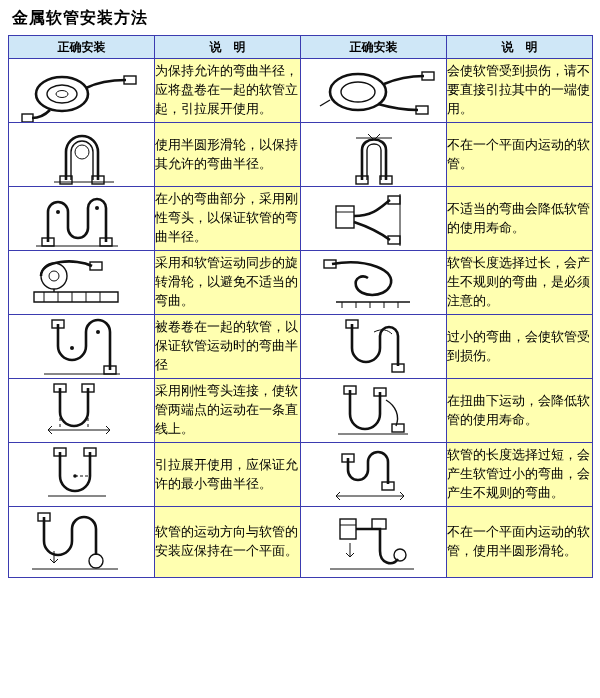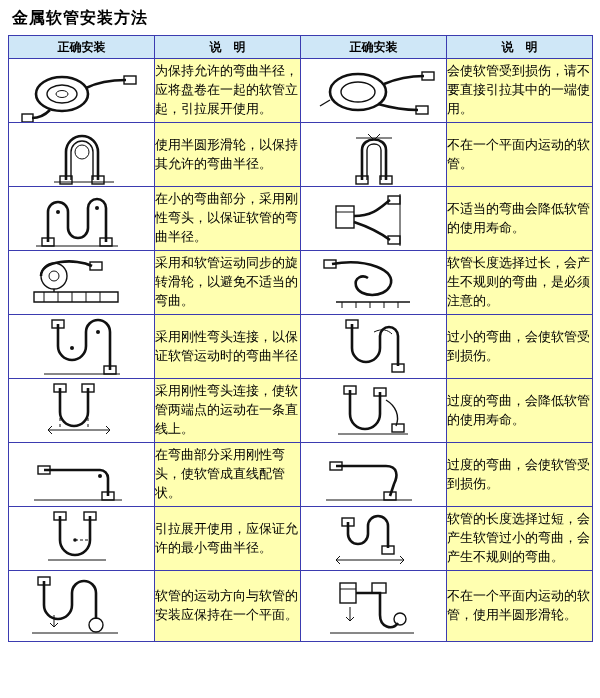--- a/index.html
+++ b/index.html
@@ -212,21 +212,21 @@
         <td class="pic">
           <svg width="136" height="62" viewBox="0 0 136 62">
             <path d="M44 8 L44 30 A14 14 0 0 0 72 30 L72 16 A12 12 0 0 1 96 16 L96 54" class="ink-thick"></path>
             <rect x="38" y="4" width="12" height="8" class="ink" fill="#fff"></rect>
             <rect x="90" y="50" width="12" height="8" class="ink" fill="#fff"></rect>
             <circle cx="58" cy="32" r="2" class="solidblk"></circle>
             <circle cx="84" cy="16" r="2" class="solidblk"></circle>
             <line x1="30" y1="58" x2="106" y2="58" class="ink-thin"></line>
           </svg>
         </td>
-        <td class="txt">采用刚性弯头连接，以保证软管运动时的弯曲半径</td>
+        <td class="txt">被卷卷在一起的软管，以保证软管运动时的弯曲半径</td>
         <td class="pic">
           <svg width="136" height="62" viewBox="0 0 136 62">
             <path d="M46 8 L46 32 A14 14 0 0 0 74 32 L74 20 A9 9 0 0 1 92 20 L92 50" class="ink-thick"></path>
             <rect x="40" y="4" width="12" height="8" class="ink" fill="#fff"></rect>
             <rect x="86" y="48" width="12" height="8" class="ink" fill="#fff"></rect>
             <path d="M68 16 C76 12 82 14 86 18" class="ink-thin"></path>
           </svg>
         </td>
         <td class="txt">过小的弯曲，会使软管受到损伤。</td>
       </tr>
@@ -248,44 +248,23 @@
         <td class="pic">
           <svg width="136" height="62" viewBox="0 0 136 62">
             <path d="M44 10 L44 34 A15 15 0 0 0 74 34 L74 12" class="ink-thick"></path>
             <rect x="38" y="6" width="12" height="8" class="ink" fill="#fff"></rect>
             <rect x="68" y="8" width="12" height="8" class="ink" fill="#fff"></rect>
             <path d="M80 20 C90 26 94 36 90 46" class="ink"></path>
             <rect x="86" y="44" width="12" height="8" class="ink" fill="#fff"></rect>
             <line x1="32" y1="54" x2="102" y2="54" class="ink-thin"></line>
           </svg>
         </td>
-        <td class="txt">过度的弯曲，会降低软管的使用寿命。</td>
-      </tr>
-
-      <tr>
-        <td class="pic">
-          <svg width="136" height="62" viewBox="0 0 136 62">
-            <path d="M30 26 L86 26 A8 8 0 0 1 94 34 L94 52" class="ink-thick"></path>
-            <rect x="24" y="22" width="12" height="8" class="ink" fill="#fff"></rect>
-            <rect x="88" y="48" width="12" height="8" class="ink" fill="#fff"></rect>
-            <circle cx="86" cy="32" r="2" class="solidblk"></circle>
-            <line x1="20" y1="56" x2="108" y2="56" class="ink-thin"></line>
-          </svg>
-        </td>
-        <td class="txt">在弯曲部分采用刚性弯头，使软管成直线配管状。</td>
-        <td class="pic">
-          <svg width="136" height="62" viewBox="0 0 136 62">
-            <path d="M30 22 L80 22 C92 22 92 32 88 40 L84 52" class="ink-thick"></path>
-            <rect x="24" y="18" width="12" height="8" class="ink" fill="#fff"></rect>
-            <rect x="78" y="48" width="12" height="8" class="ink" fill="#fff"></rect>
-            <line x1="20" y1="56" x2="106" y2="56" class="ink-thin"></line>
-          </svg>
-        </td>
-        <td class="txt">过度的弯曲，会使软管受到损伤。</td>
-      </tr>
+        <td class="txt">在扭曲下运动，会降低软管的使用寿命。</td>
+      </tr>
+
 
       <tr>
         <td class="pic">
           <svg width="136" height="62" viewBox="0 0 136 62">
             <path d="M46 8 L46 32 A15 15 0 0 0 76 32 L76 8" class="ink-thick"></path>
             <rect x="40" y="4" width="12" height="8" class="ink" fill="#fff"></rect>
             <rect x="70" y="4" width="12" height="8" class="ink" fill="#fff"></rect>
             <line x1="61" y1="32" x2="76" y2="32" class="ink-thin" stroke-dasharray="3 2"></line>
             <circle cx="61" cy="32" r="1.8" class="solidblk"></circle>
             <line x1="34" y1="52" x2="92" y2="52" class="ink-thin"></line>

